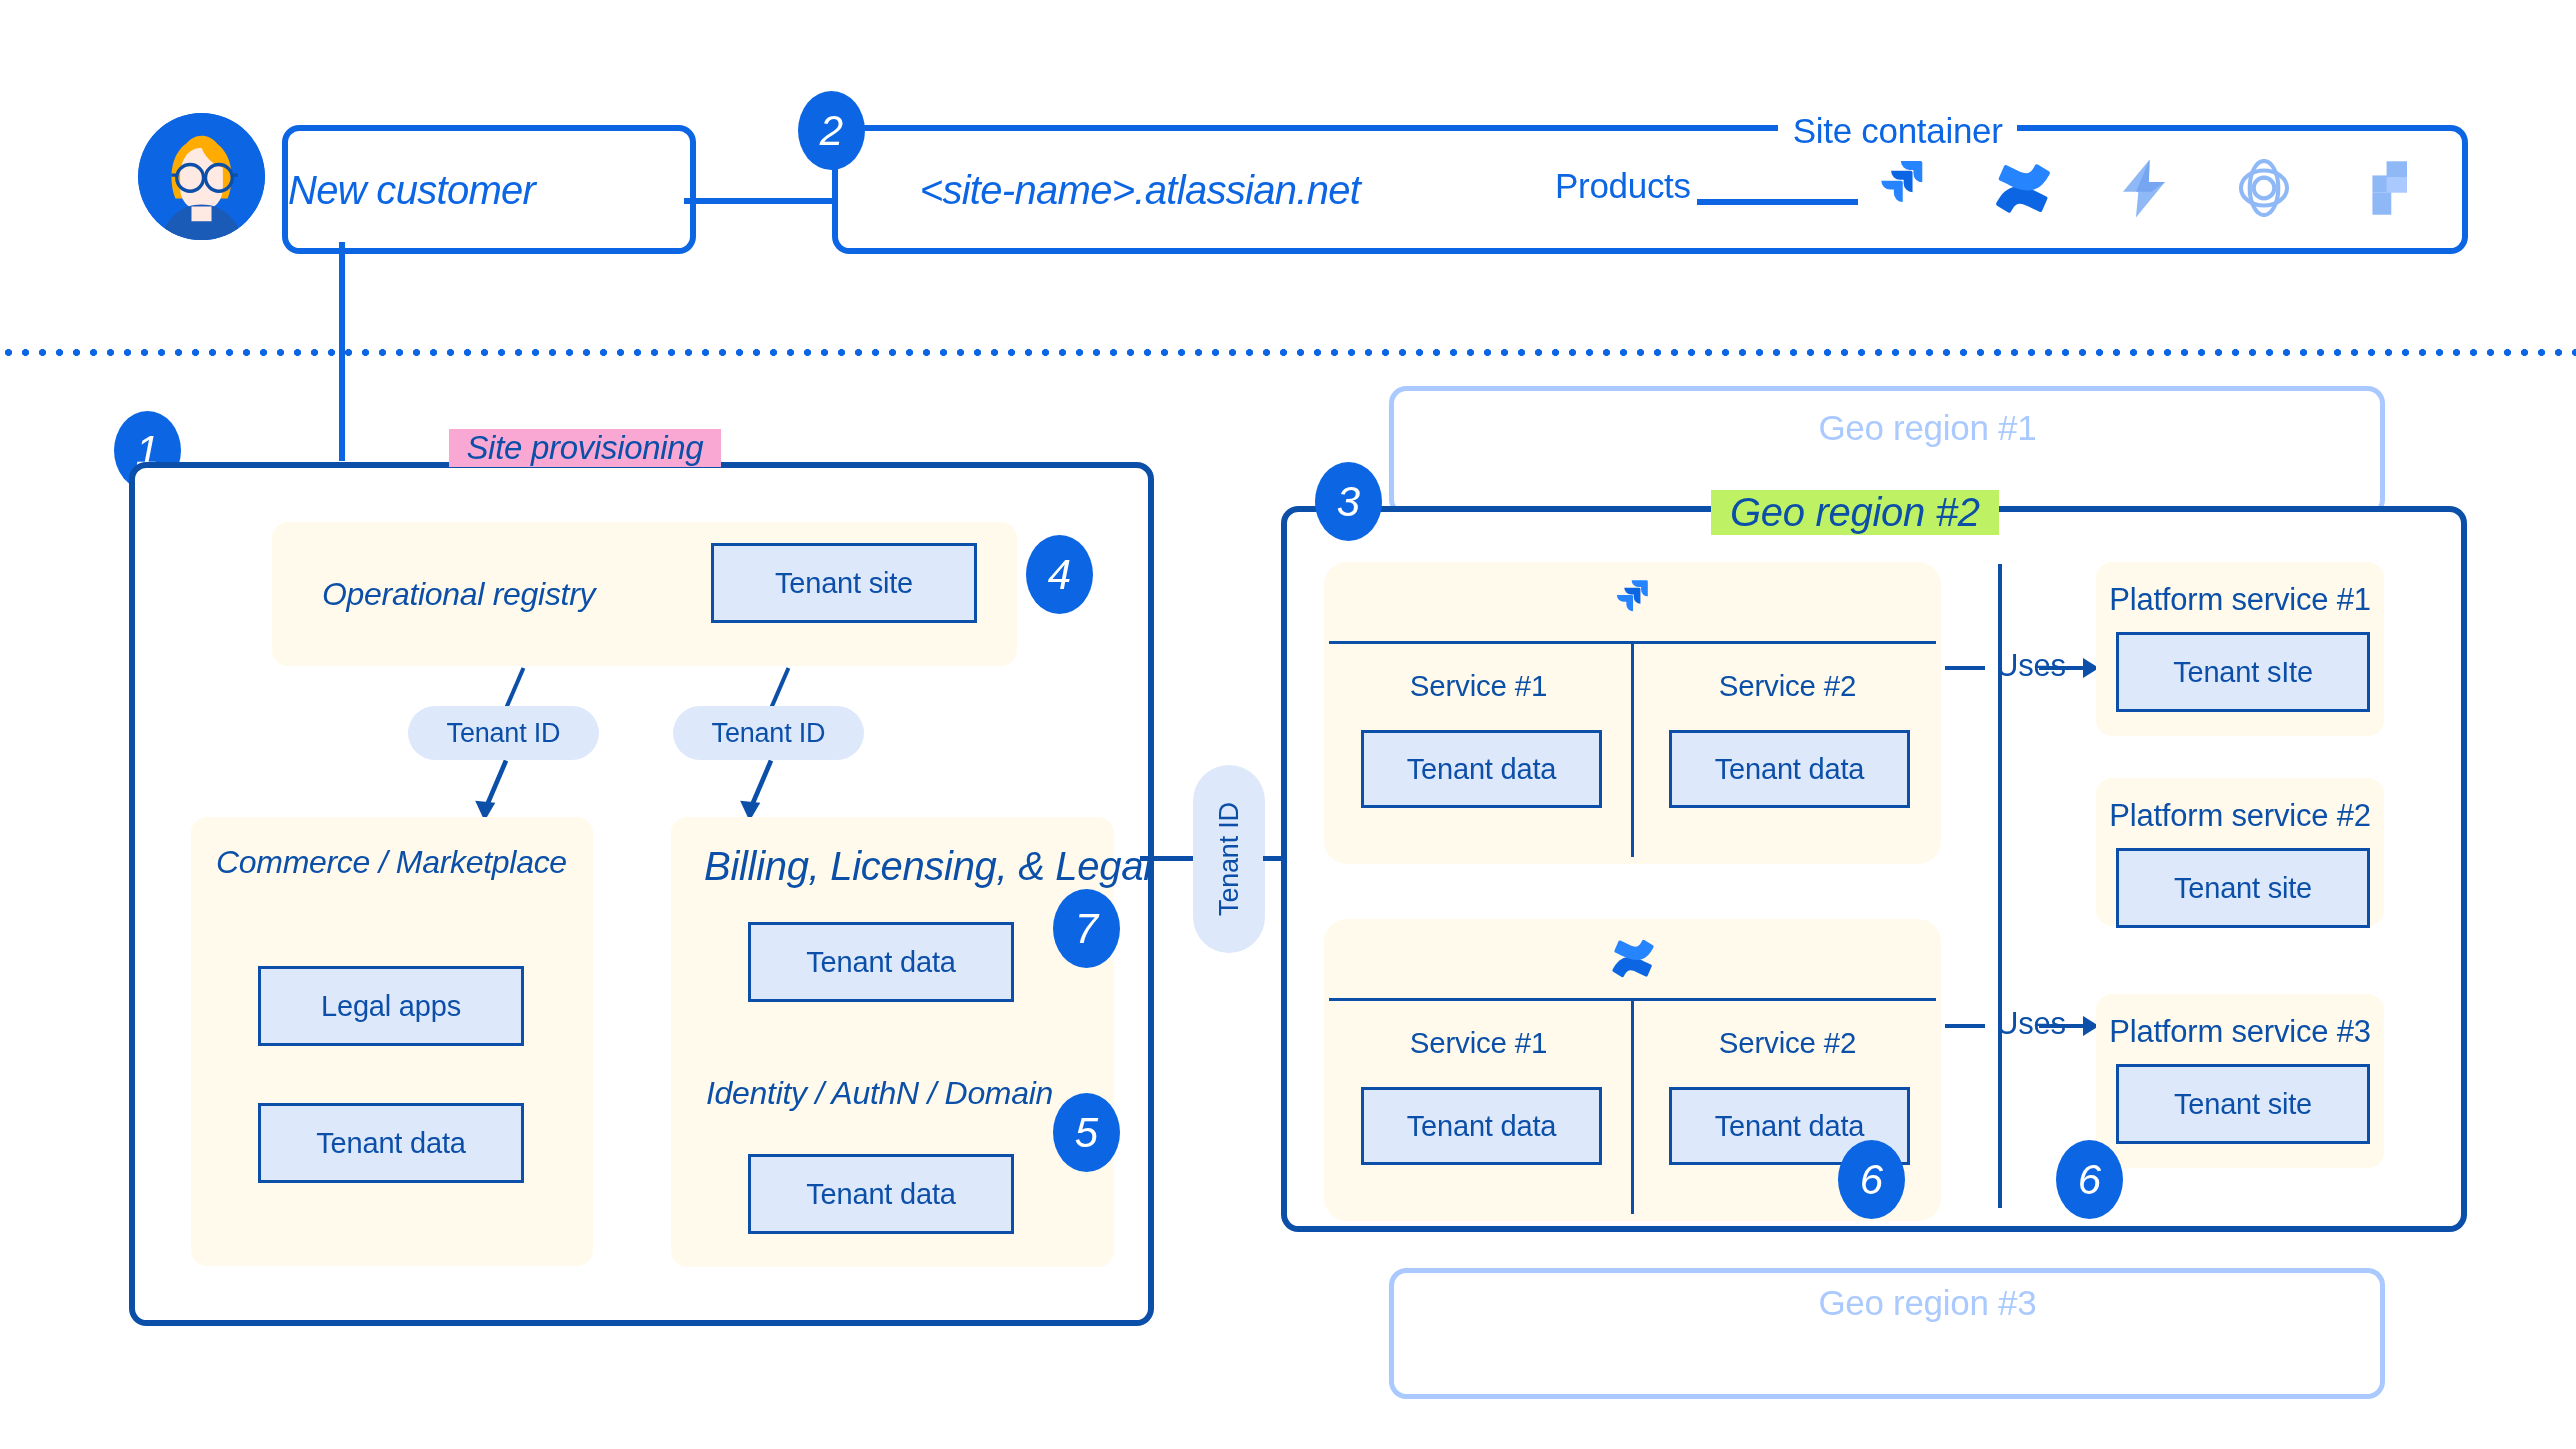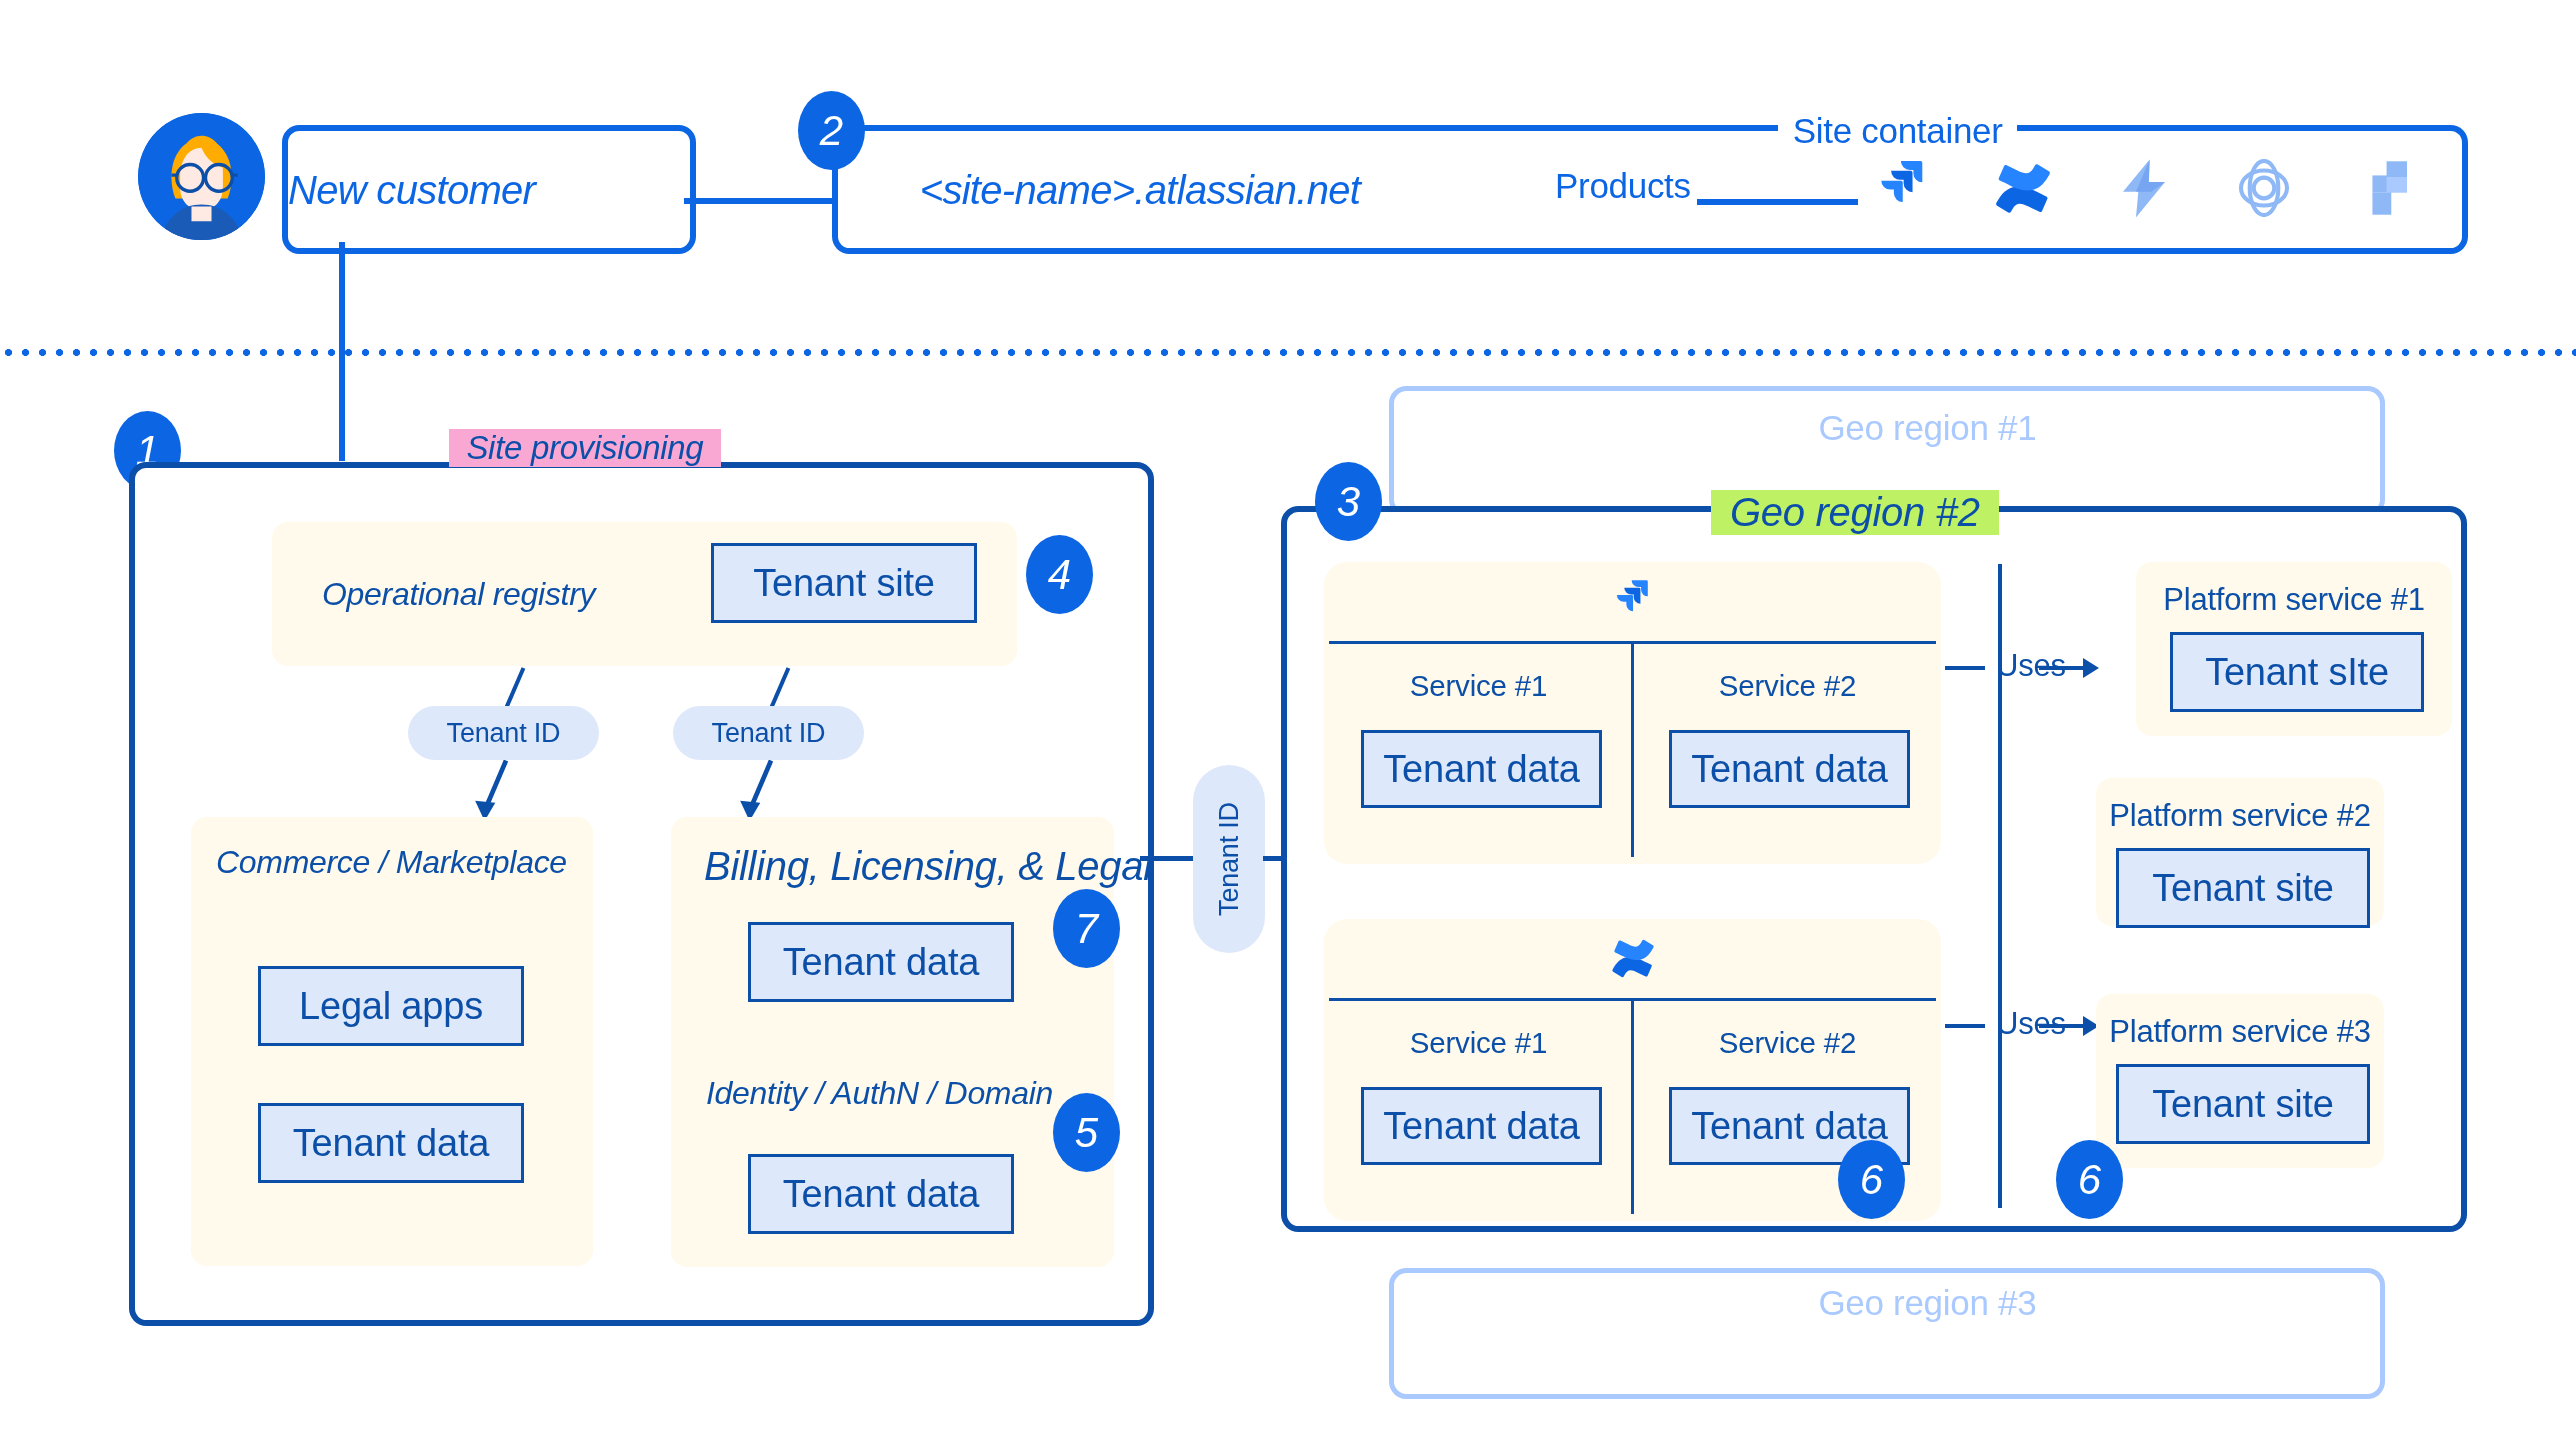--- a/index.html
+++ b/index.html
@@ -64,21 +64,21 @@
 
   
   #prov{left:129px;top:462px;width:1013px;height:852px;
         border:6px solid var(--deep);border-radius:17.4px;background:#fff;}
   #prov-title{left:449px;top:429px;font-size:33px;font-style:italic;color:var(--deep);
       background:#f9a8d4;padding:0 17.4px;letter-spacing:-0.3px;}
 
   .creampanel{background:var(--cream);border-radius:16px;}
   .bluebox{background:var(--lblue);border:3.4px solid var(--deep);}
   .bluebox span{position:absolute;left:0;right:0;top:50%;transform:translateY(-50%);
-      text-align:center;color:var(--deep);font-size:38px;letter-spacing:-0.2px;}
+      text-align:center;color:var(--deep);font-size:29px;letter-spacing:-0.2px;}
   .pill{background:var(--lblue);border-radius:34px;}
   .pill span{position:absolute;left:0;right:0;top:50%;transform:translateY(-50%);
       text-align:center;color:var(--deep);font-size:27px;letter-spacing:-0.2px;}
   .itallbl{color:var(--deep);font-style:italic;letter-spacing:-0.3px;}
 
   #opreg{left:272px;top:522px;width:745px;height:144px;}
   #opreg-lbl{left:322px;top:576px;font-size:32px;}
   #tenantsite4{left:711px;top:543px;width:260px;height:74px;}
 
   #pill-a{left:408px;top:706px;width:191px;height:54px;}
@@ -148,21 +148,21 @@
   .usearrow{position:absolute;width:0;height:0;border-top:10px solid transparent;
             border-bottom:10px solid transparent;border-left:16px solid var(--deep);}
 
   
   .plat{background:var(--cream);border-radius:16px;}
   .plat .plbl{position:absolute;left:0;right:0;top:20px;text-align:center;
       color:var(--deep);font-size:31px;letter-spacing:-0.2px;}
   .plat .pbox{position:absolute;left:50%;margin-left:-124px;top:70px;
       width:248px;height:74px;}
 
-  #plat1{left:2096px;top:562px;width:316px;height:174px;margin-left:40px;}
+  #plat1{left:2096px;top:562px;width:288px;height:174px;}
   #plat2{left:2096px;top:778px;width:288px;height:148px;}
   #plat3{left:2096px;top:994px;width:288px;height:174px;}
 </style>
 </head>
 <body>
 
 <div class="abs" id="avatar">
   <svg viewBox="0 0 190 190" xmlns="http://www.w3.org/2000/svg">
     <circle cx="95" cy="95" r="95" fill="#0C66E4"></circle>
     <path d="M50 95c0-33 20-57 45-57s45 24 45 57c0 12-2 24-6 33H56c-4-9-6-21-6-33z" fill="#FFAB00"></path>

